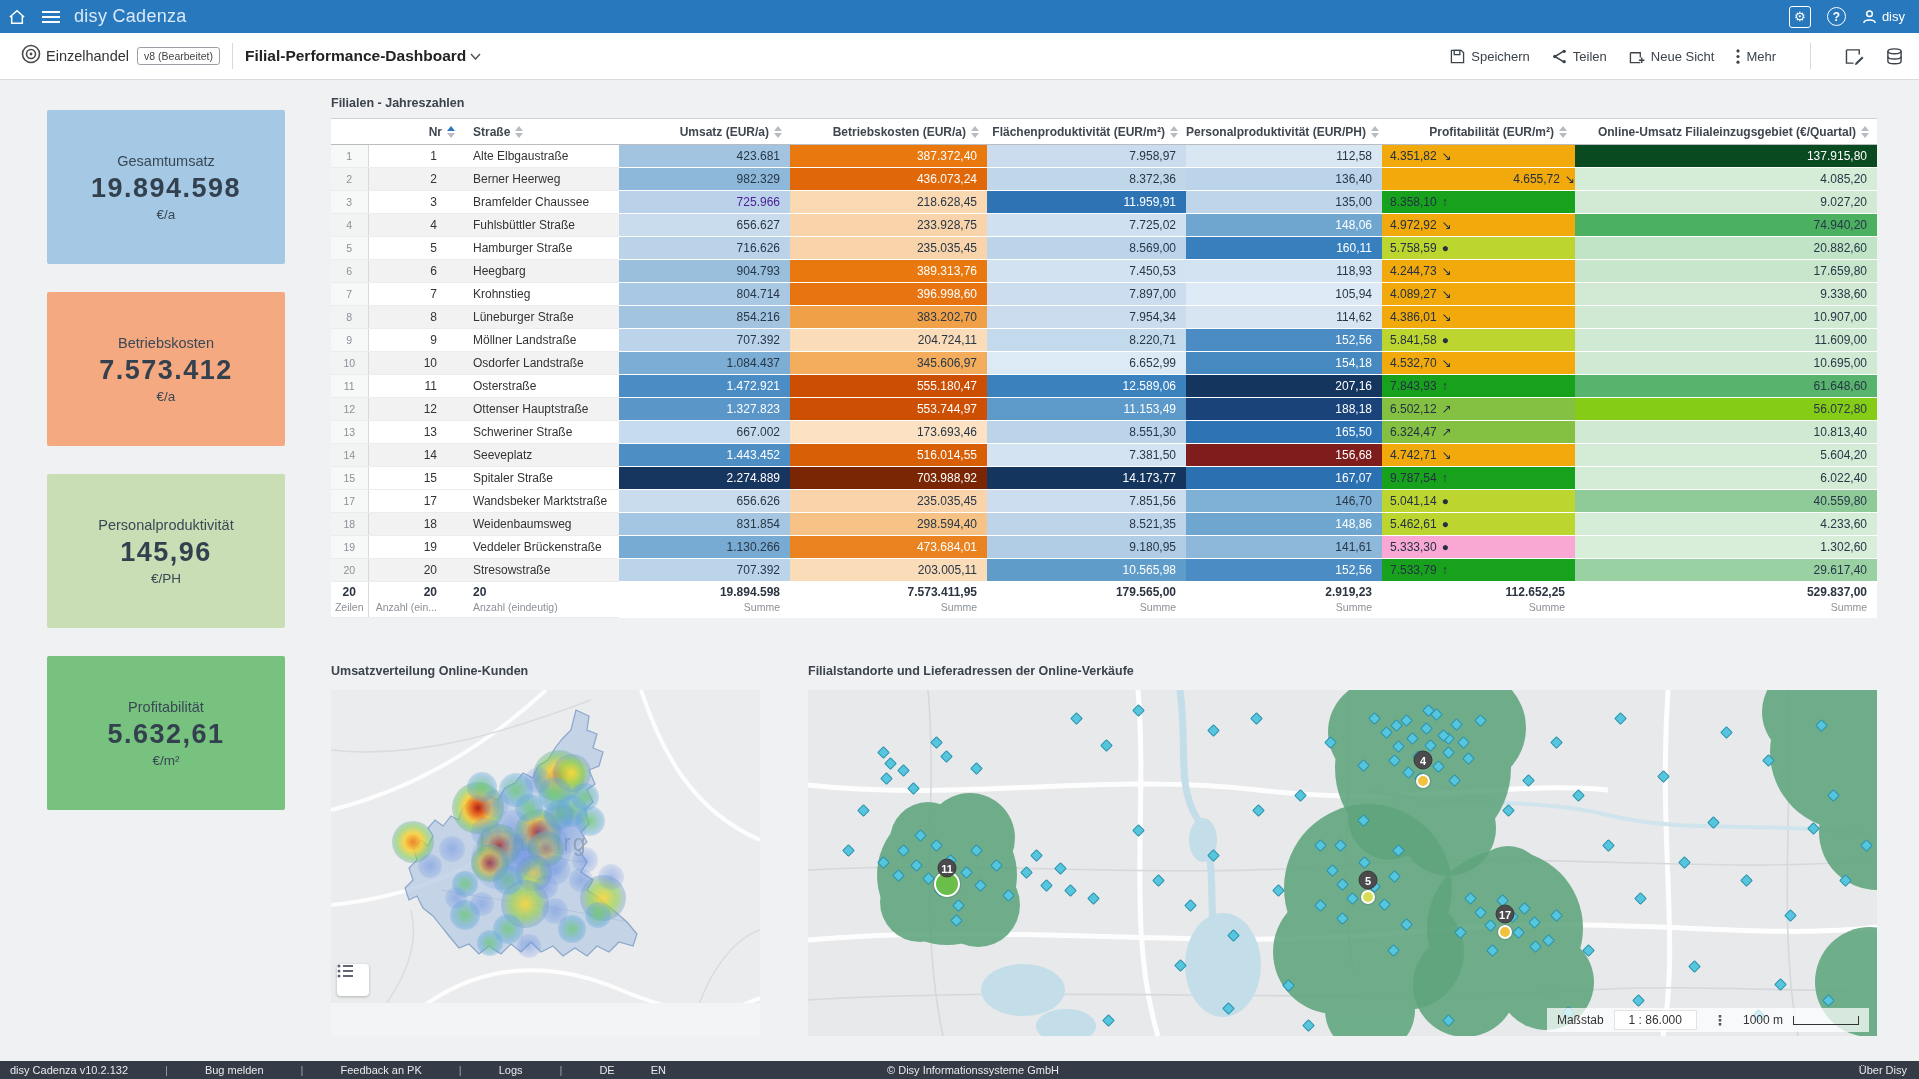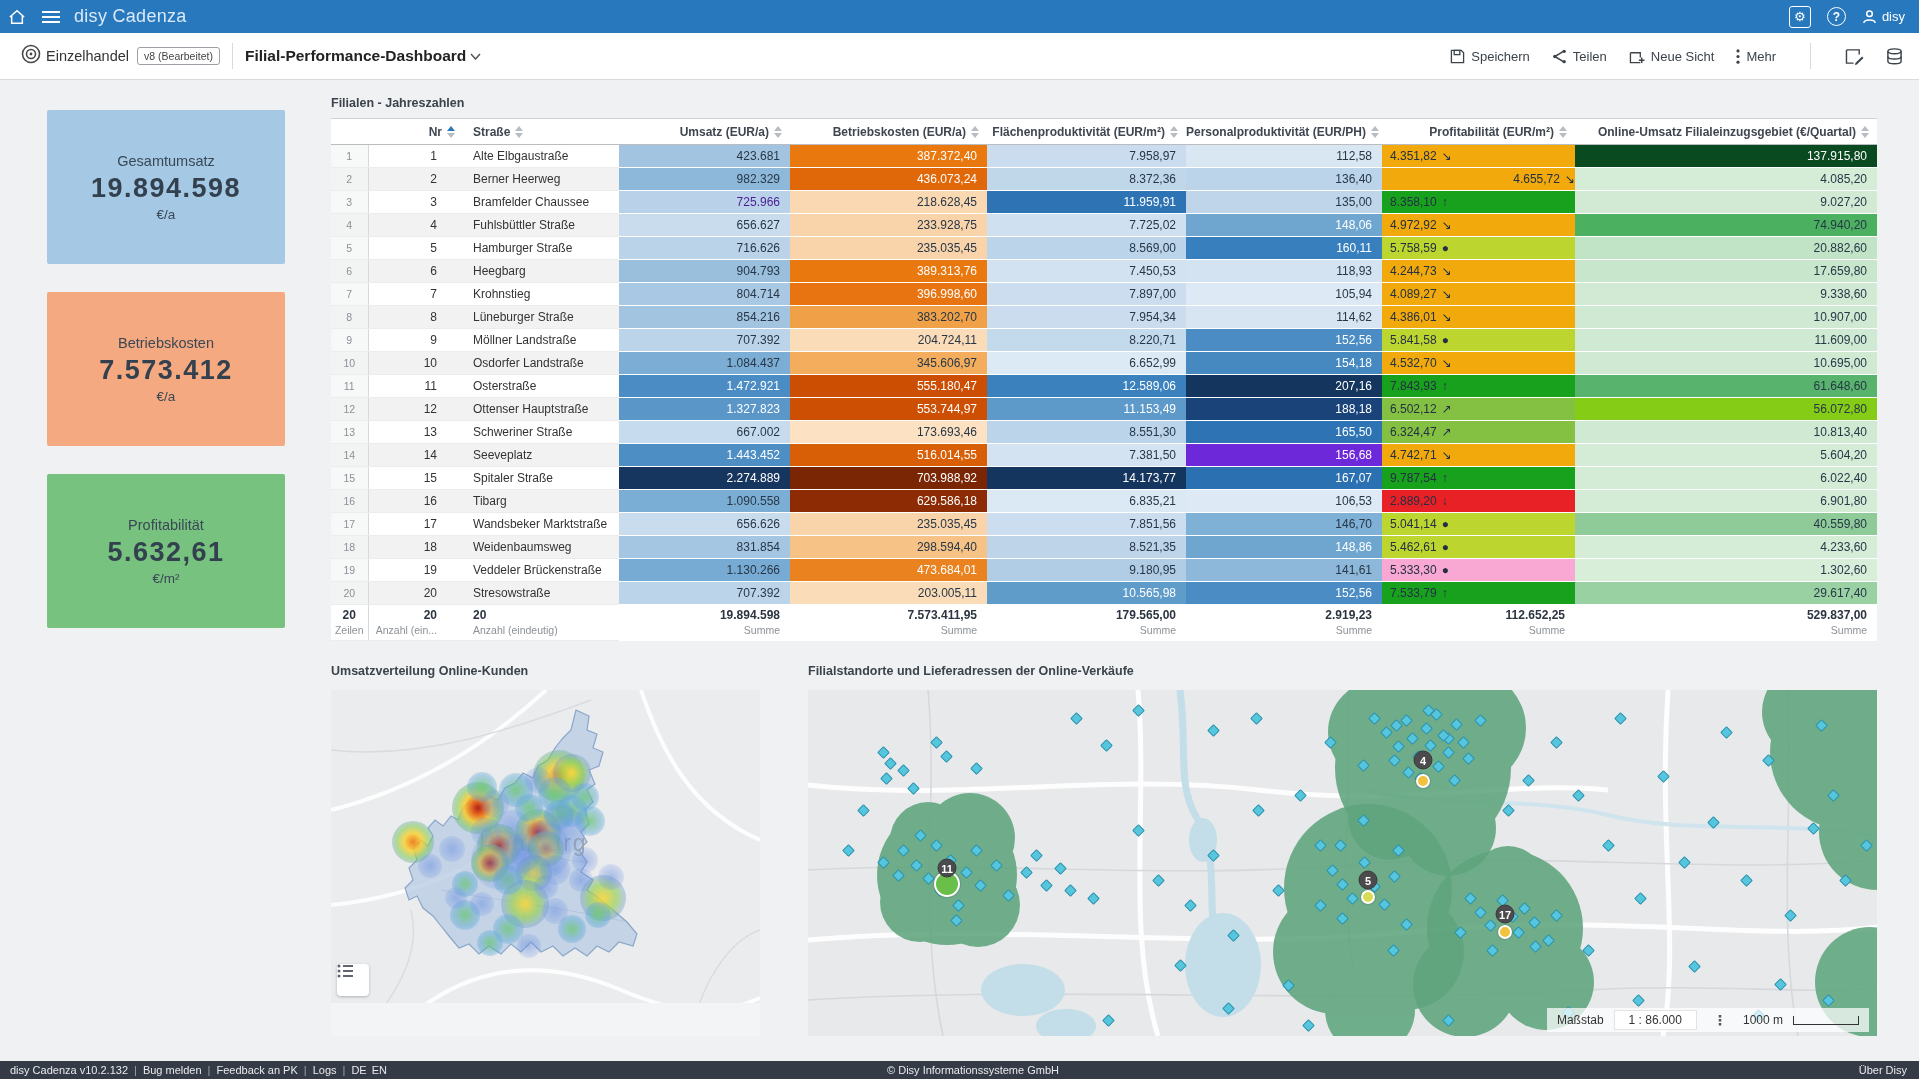--- a/index.html
+++ b/index.html
@@ -96,21 +96,21 @@
   #scalebar { position:absolute; right:8px; bottom:4px; height:24px; background:rgba(255,255,255,.72);
     display:flex; align-items:center; gap:10px; padding:0 10px; z-index:9; font-size:12px; color:#333; }
   #scale-value { background:#fff; padding:2px 14px; border:1px solid #e3e3e3; }
   #scale-kebab { color:#555; font-size:14px; font-weight:700; letter-spacing:0; padding:0 6px; cursor:pointer; }
   #scale-rule { width:66px; height:9px; border-left:1.5px solid #333; border-right:1.5px solid #333; border-bottom:1.5px solid #333; }
 
   
   #statusbar { position:absolute; left:0; bottom:0; width:1919px; height:18px; background:#343b46;
     color:#e8eaed; font-size:11px; display:flex; align-items:center; }
   #statusbar .sep { margin:0 6px; color:#9aa2ad; }
-  #sb-left { margin-left:10px; display:flex; align-items:center; }
+  #sb-left { margin-left:10px; display:flex; align-items:center;gap:31px; }
   #sb-center { position:absolute; left:50%; transform:translateX(-50%);padding-left:27px; }
   #sb-right { margin-left:auto; margin-right:12px; }
   .sb-link { cursor:pointer; }
 </style>
 </head>
 <body>
 
 <header id="topbar">
   <span class="ticon">
     <svg width="18" height="16" viewBox="0 0 20 18">
@@ -211,20 +211,25 @@
     <div class="kpi-card" style="background: rgb(165, 201, 228);">
       <div class="kpi-label">Gesamtumsatz</div>
       <div class="kpi-value">19.894.598</div>
       <div class="kpi-unit">€/a</div>
     </div>
     <div class="kpi-card" style="background: rgb(244, 169, 128);">
       <div class="kpi-label">Betriebskosten</div>
       <div class="kpi-value">7.573.412</div>
       <div class="kpi-unit">€/a</div>
     </div>
+    <div class="kpi-card" style="background: rgb(201, 222, 180);">
+      <div class="kpi-label">Personalproduktivität</div>
+      <div class="kpi-value">145,96</div>
+      <div class="kpi-unit">€/PH</div>
+    </div>
     <div class="kpi-card" style="background: rgb(119, 194, 126);">
       <div class="kpi-label">Profitabilität</div>
       <div class="kpi-value">5.632,61</div>
       <div class="kpi-unit">€/m²</div>
     </div>
   </div>
 
 <div id="table-panel">
   <div id="table-title">Filialen - Jahreszahlen</div>
   <table>
@@ -396,45 +401,34 @@
           <td class="c-profit" style="background: rgb(132, 193, 66);"><span>6.324,47</span><span class="p-icon">↗</span></td>
           <td class="c-num" style="background: rgb(207, 233, 210); color: rgb(39, 55, 71);">10.813,40</td>
         </tr>
         <tr class="alt">
           <td class="c-rownum">14</td>
           <td class="c-nr">14</td>
           <td class="c-street">Seeveplatz</td>
           <td class="c-num" style="background: rgb(77, 143, 197); color: rgb(255, 255, 255);">1.443.452</td>
           <td class="c-num" style="background: rgb(217, 95, 6); color: rgb(255, 255, 255);">516.014,55</td>
           <td class="c-num" style="background: rgb(211, 227, 241); color: rgb(39, 55, 71);">7.381,50</td>
-          <td class="c-num" style="background: #6d28d9; color: rgb(255, 255, 255);">156,68</td>
+          <td class="c-num" style="background: #7f1d1d; color: rgb(255, 255, 255);">156,68</td>
           <td class="c-profit" style="background: rgb(241, 169, 12);"><span>4.742,71</span><span class="p-icon">↘</span></td>
           <td class="c-num" style="background: rgb(212, 235, 214); color: rgb(39, 55, 71);">5.604,20</td>
         </tr>
         <tr>
           <td class="c-rownum">15</td>
           <td class="c-nr">15</td>
           <td class="c-street">Spitaler Straße</td>
           <td class="c-num" style="background: rgb(22, 54, 95); color: rgb(255, 255, 255);">2.274.889</td>
           <td class="c-num" style="background: rgb(122, 37, 4); color: rgb(255, 255, 255);">703.988,92</td>
           <td class="c-num" style="background: rgb(20, 53, 94); color: rgb(255, 255, 255);">14.173,77</td>
           <td class="c-num" style="background: rgb(43, 112, 177); color: rgb(255, 255, 255);">167,07</td>
           <td class="c-profit" style="background: rgb(24, 161, 29);"><span>9.787,54</span><span class="p-icon">↑</span></td>
           <td class="c-num" style="background: rgb(212, 235, 214); color: rgb(39, 55, 71);">6.022,40</td>
-        </tr>
-        <tr class="alt">
-          <td class="c-rownum">16</td>
-          <td class="c-nr">16</td>
-          <td class="c-street">Tibarg</td>
-          <td class="c-num" style="background: rgb(123, 174, 213); color: rgb(39, 55, 71);">1.090.558</td>
-          <td class="c-num" style="background: rgb(140, 43, 4); color: rgb(255, 255, 255);">629.586,18</td>
-          <td class="c-num" style="background: rgb(219, 233, 244); color: rgb(39, 55, 71);">6.835,21</td>
-          <td class="c-num" style="background: rgb(221, 233, 245); color: rgb(39, 55, 71);">106,53</td>
-          <td class="c-profit" style="background: rgb(232, 33, 39);"><span>2.889,20</span><span class="p-icon">↓</span></td>
-          <td class="c-num" style="background: rgb(212, 235, 214); color: rgb(39, 55, 71);">6.901,80</td>
         </tr>
         <tr>
           <td class="c-rownum">17</td>
           <td class="c-nr">17</td>
           <td class="c-street">Wandsbeker Marktstraße</td>
           <td class="c-num" style="background: rgb(201, 220, 238); color: rgb(39, 55, 71);">656.626</td>
           <td class="c-num" style="background: rgb(249, 212, 171); color: rgb(39, 55, 71);">235.035,45</td>
           <td class="c-num" style="background: rgb(204, 221, 239); color: rgb(39, 55, 71);">7.851,56</td>
           <td class="c-num" style="background: rgb(127, 176, 214); color: rgb(39, 55, 71);">146,70</td>
           <td class="c-profit" style="background: rgb(189, 213, 47);"><span>5.041,14</span><span class="p-icon">●</span></td>

